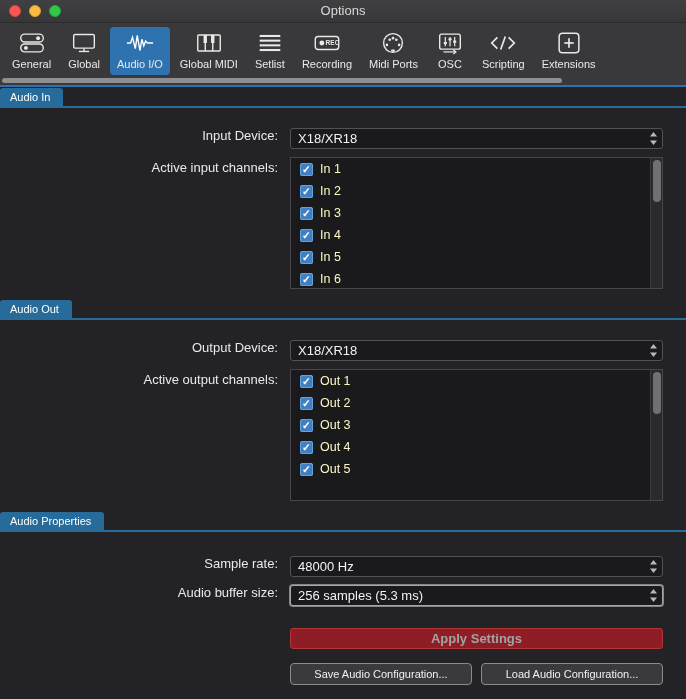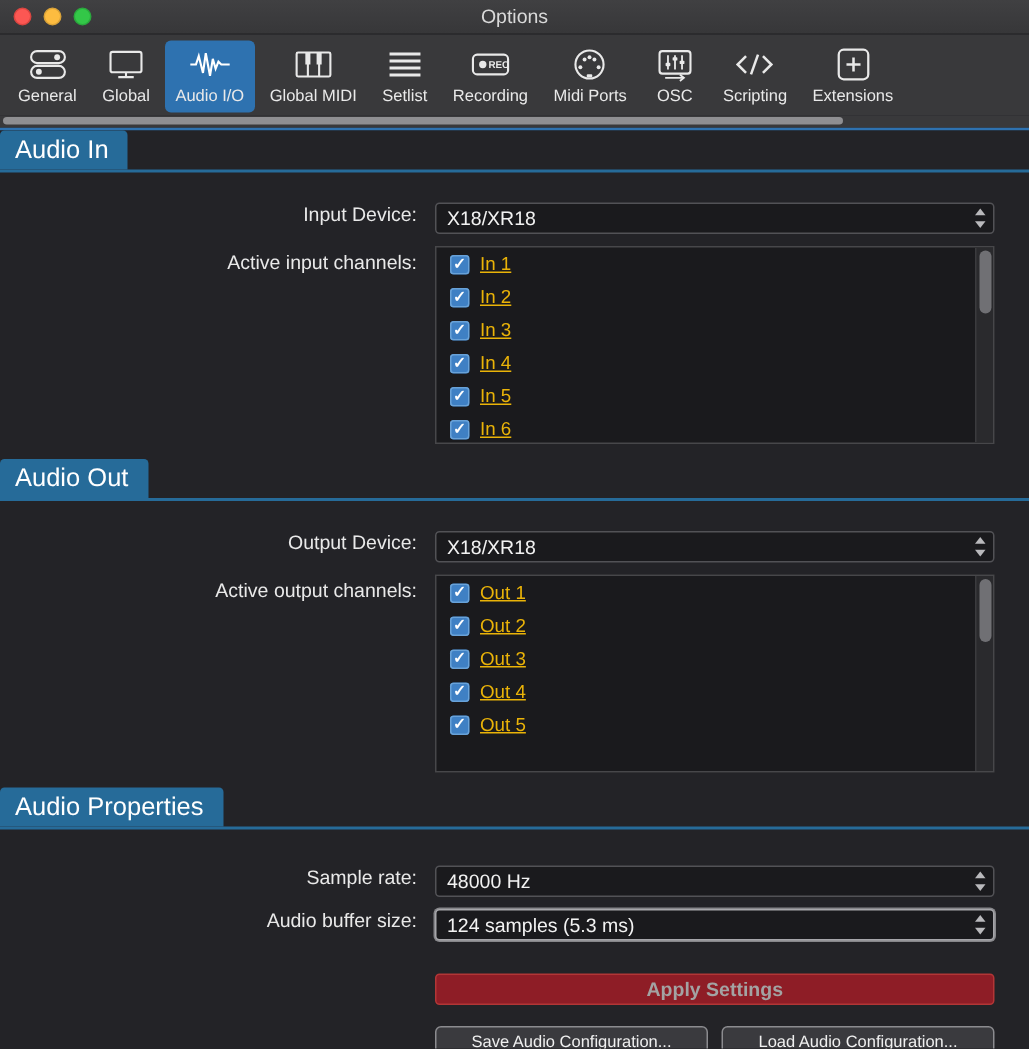--- a/index.html
+++ b/index.html
@@ -45,21 +45,21 @@
   .hscroll{height:8px;background:#39393b;position:relative;flex:none;}
   .hthumb{position:absolute;left:2px;top:1px;width:560px;height:5px;background:#8f8f92;border-radius:3px;}
   .accent-line{height:2px;background:#2e72b0;flex:none;}
 
   
   .content{flex:1;background:#232327;}
 
   .section-head{border-bottom:2px solid #266b99;}
   .section-tab{
     display:inline-block;background:#266b99;color:#fff;
-    font-size:17px;padding:3px 13px 3px 10px;border-radius:3px 3px 0 0;
+    font-size:11px;padding:3px 13px 3px 10px;border-radius:3px 3px 0 0;
   }
 
   .form-row{display:flex;align-items:flex-start;}
   .form-row .flabel{
     width:278px;flex:none;text-align:right;color:#e9e9e9;font-size:13px;
     padding-right:0;margin-right:12px;
   }
   .form-row .flabel.top{align-self:flex-start;padding-top:3px;}
 
   .combo{
@@ -78,21 +78,21 @@
   }
   .list-item{height:22px;display:flex;align-items:center;gap:7px;padding-left:9px;}
   .checkbox{
     width:13px;height:13px;flex:none;border-radius:2.5px;
     background:#3f80c4;box-shadow:inset 0 0 0 1px #69a2d8;position:relative;
   }
   .checkbox::after{
     content:"✓";position:absolute;left:2px;top:-1px;
     color:#fff;font-size:10.5px;font-weight:bold;line-height:14px;
   }
-  .item-label{color:#eab308;font-size:12.5px;text-decoration:underline;}
+  .item-label{color:#fef9c3;font-size:12.5px;}
   .vscroll{position:absolute;top:0;right:0;bottom:0;width:11px;background:#2a2a2d;border-left:1px solid #3b3b3e;}
   .vthumb{position:absolute;top:2px;right:1px;width:8px;height:42px;background:#707074;border-radius:4px;}
 
   .apply-btn{
     width:373px;height:21px;box-sizing:border-box;flex:none;
     background:#8e1d26;border:1px solid #b23636;border-radius:3px;
     color:#a3a3a3;font-size:13px;font-weight:600;text-align:center;line-height:19px;cursor:default;
   }
   .cfg-buttons{width:373px;display:flex;gap:9px;flex:none;}
   .cfg-btn{
@@ -391,21 +391,21 @@
               <path d="M4.5 1 L8 5.5 L1 5.5 Z" fill="#b9b9bc"></path>
               <path d="M1 9.5 L8 9.5 L4.5 14 Z" fill="#b9b9bc"></path>
             </svg>
         </span>
       </div>
     </div>
 
     <div class="form-row mt-buf">
       <div class="flabel">Audio buffer size:</div>
       <div class="combo focused">
-        <span class="combo-text">124 samples (5.3 ms)</span>
+        <span class="combo-text">256 samples (5.3 ms)</span>
         <span class="stepper">
           <svg width="9" height="15" viewBox="0 0 9 15">
               <path d="M4.5 1 L8 5.5 L1 5.5 Z" fill="#b9b9bc"></path>
               <path d="M1 9.5 L8 9.5 L4.5 14 Z" fill="#b9b9bc"></path>
             </svg>
         </span>
       </div>
     </div>
 
     <div class="form-row mt-apply">

